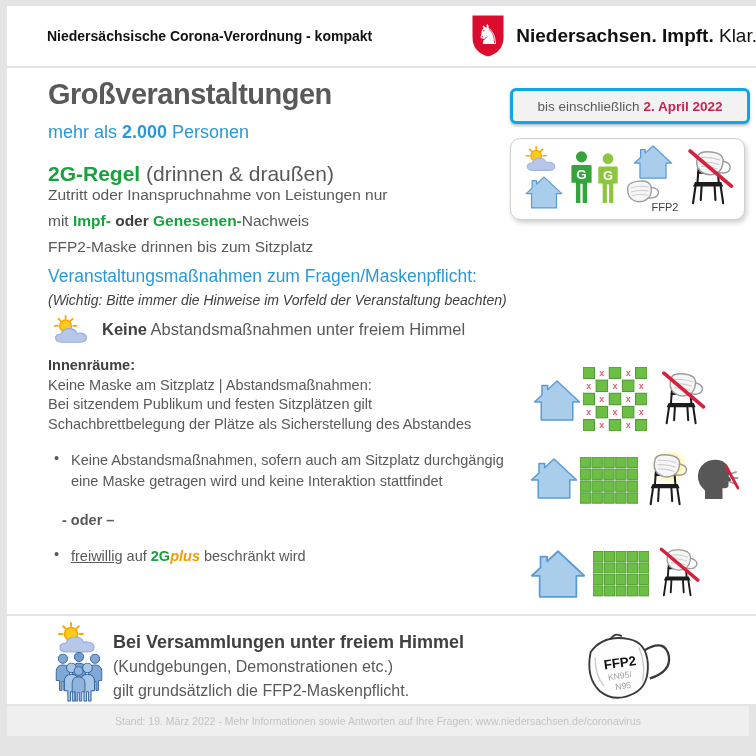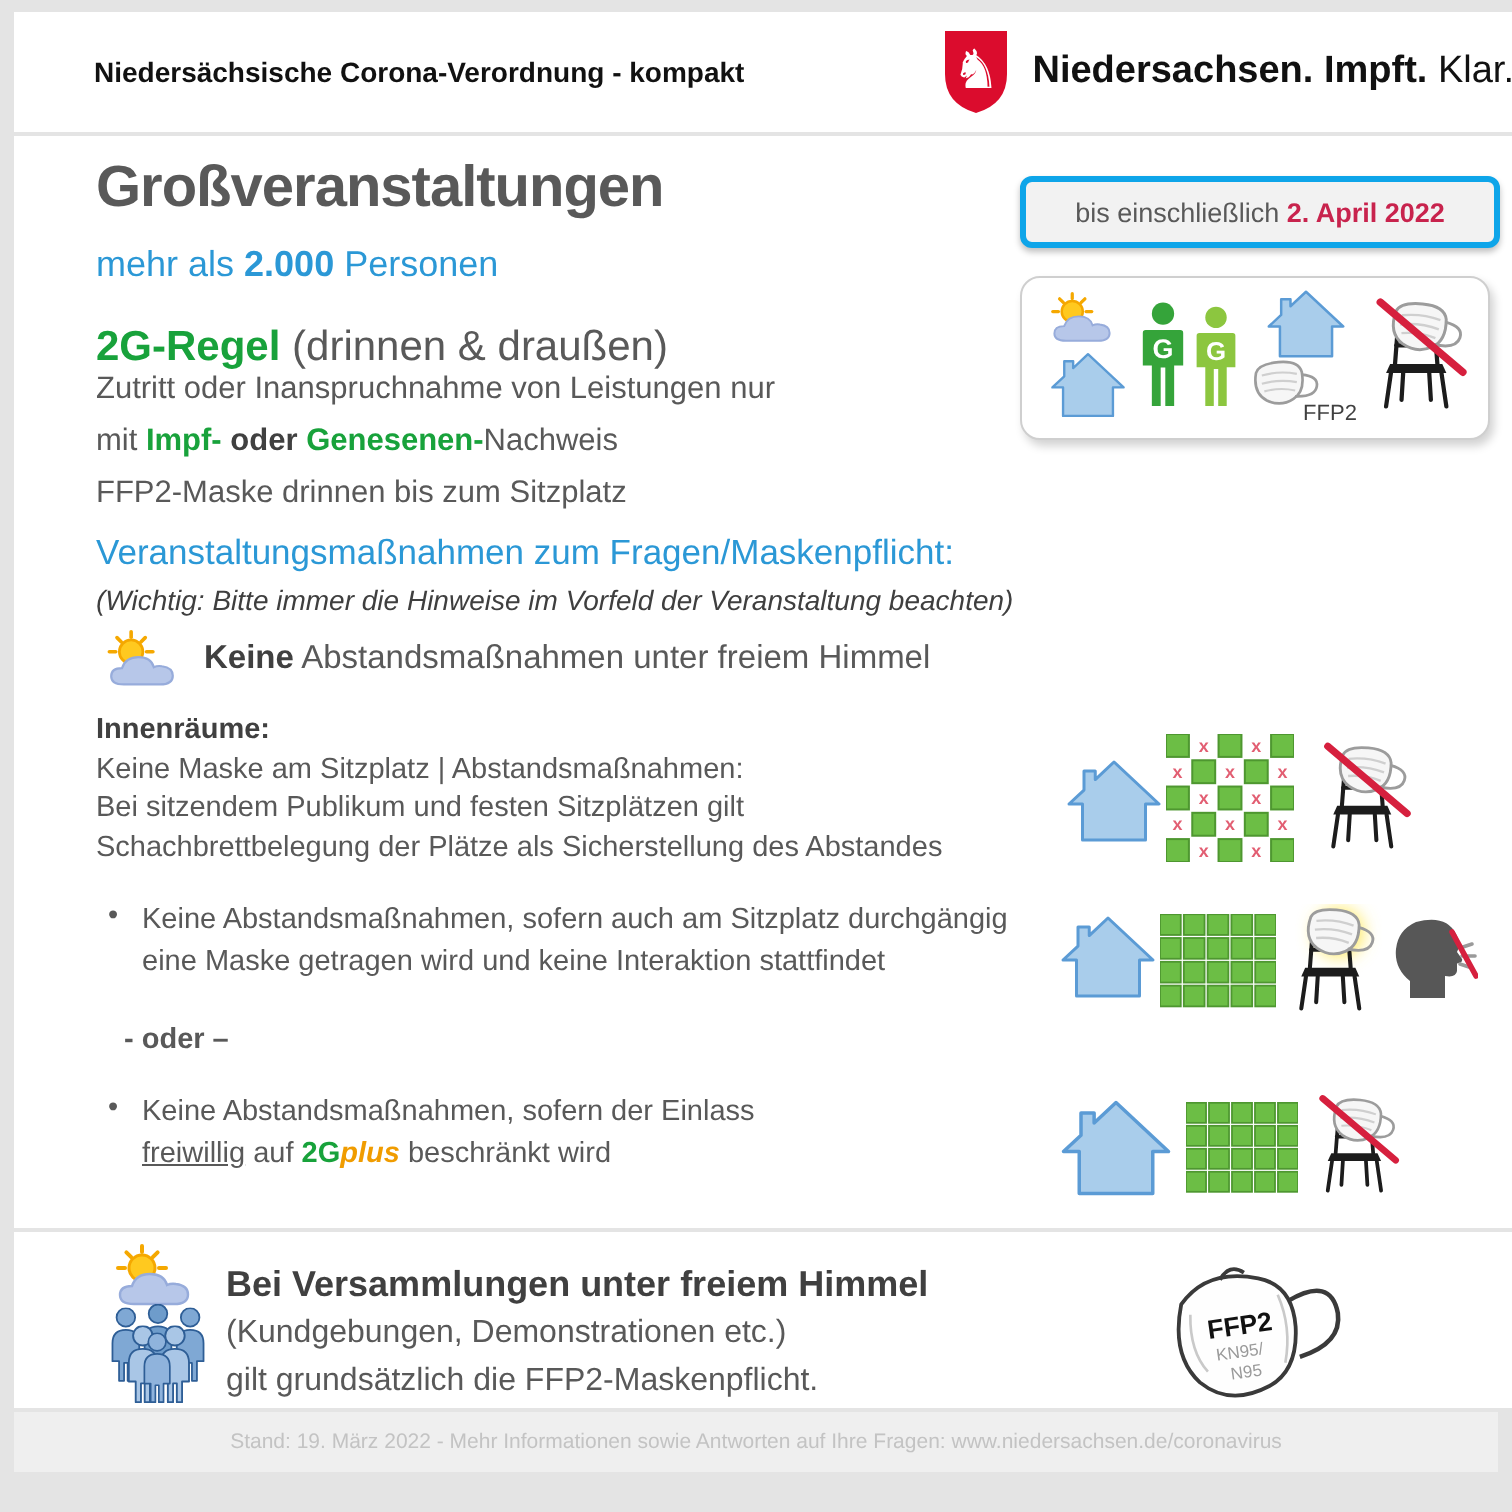--- a/index.html
+++ b/index.html
@@ -279,21 +279,20 @@
       <use href="#i-chairmask-glow"></use>
     </svg>
   <svg class="abs" style="left:686px;top:390px;" width="46" height="44">
       <use href="#i-headno"></use>
     </svg>
 
   <div class="abs smalltxt b1 dk" style="left:55px;top:443px;">- oder –</div>
 
   <div class="abs bullet-dot" style="left:47px;top:478px;">•</div>
   <div class="abs smalltxt" style="left:64px;top:478px;line-height:21px;">
-    <div>Keine Abstandsmaßnahmen, sofern der Einlass</div>
     <div><span class="u">freiwillig</span><span> auf </span><span class="green">2G</span><span class="orange">plus</span><span> beschränkt wird</span></div>
   </div>
 
   <svg class="abs" style="left:523px;top:480px;" width="56" height="52">
       <use href="#i-house"></use>
     </svg>
   <svg class="abs" style="left:586px;top:483px;" width="56" height="46">
       <use href="#i-gridfull"></use>
     </svg>
   <svg class="abs" style="left:648px;top:479px;" width="46" height="52">

